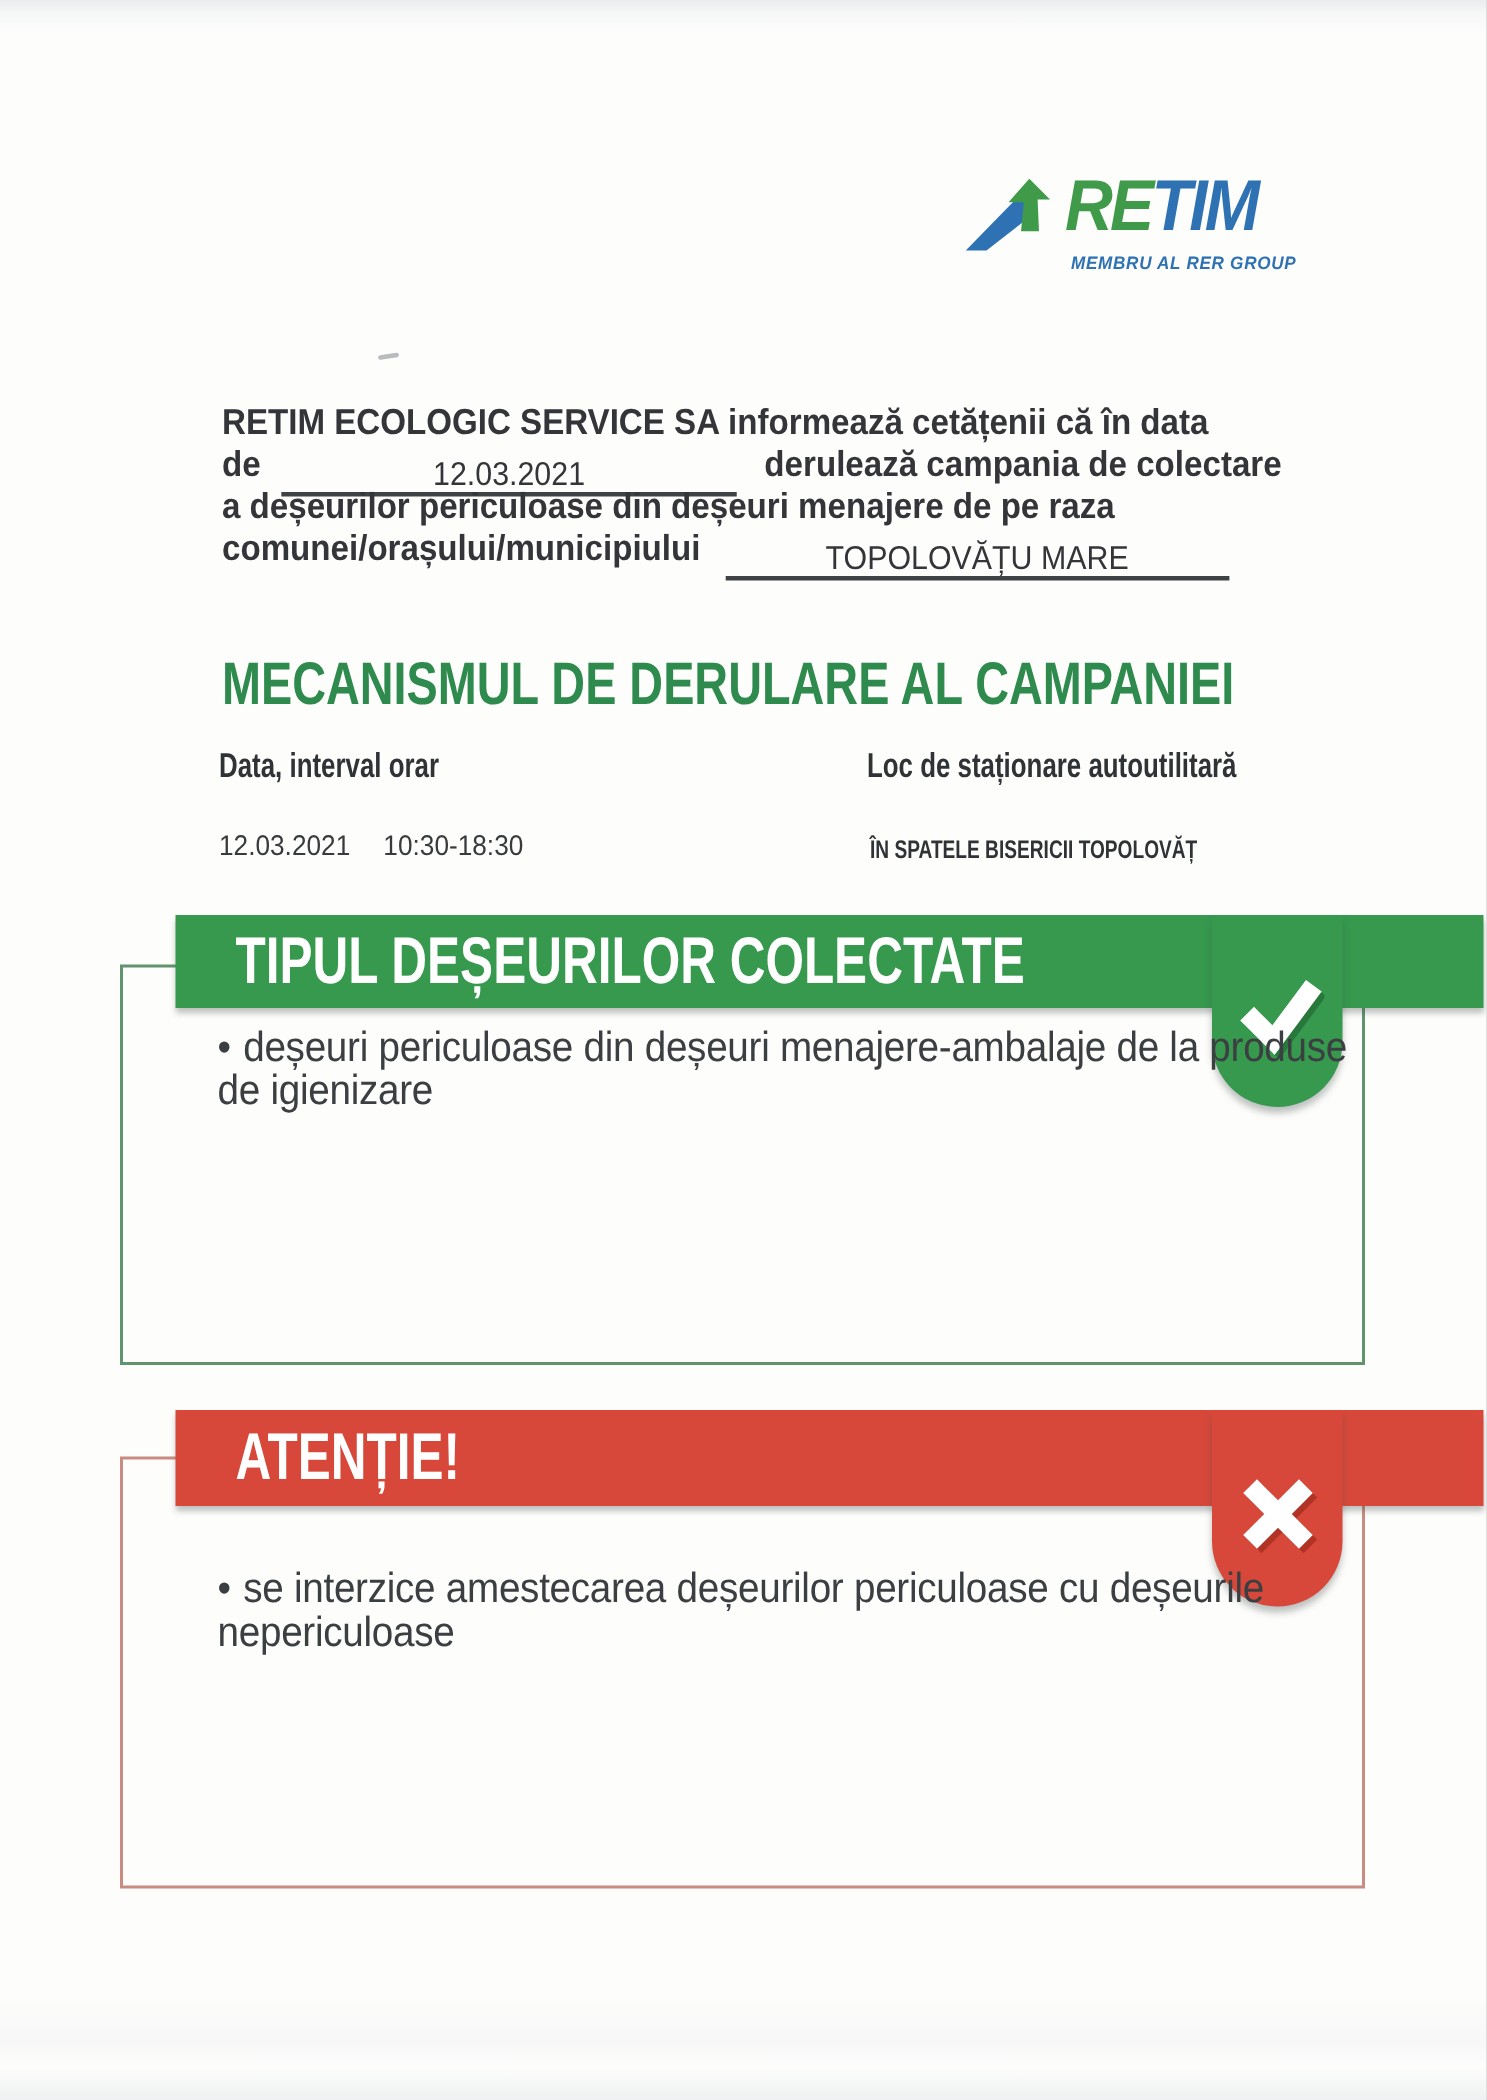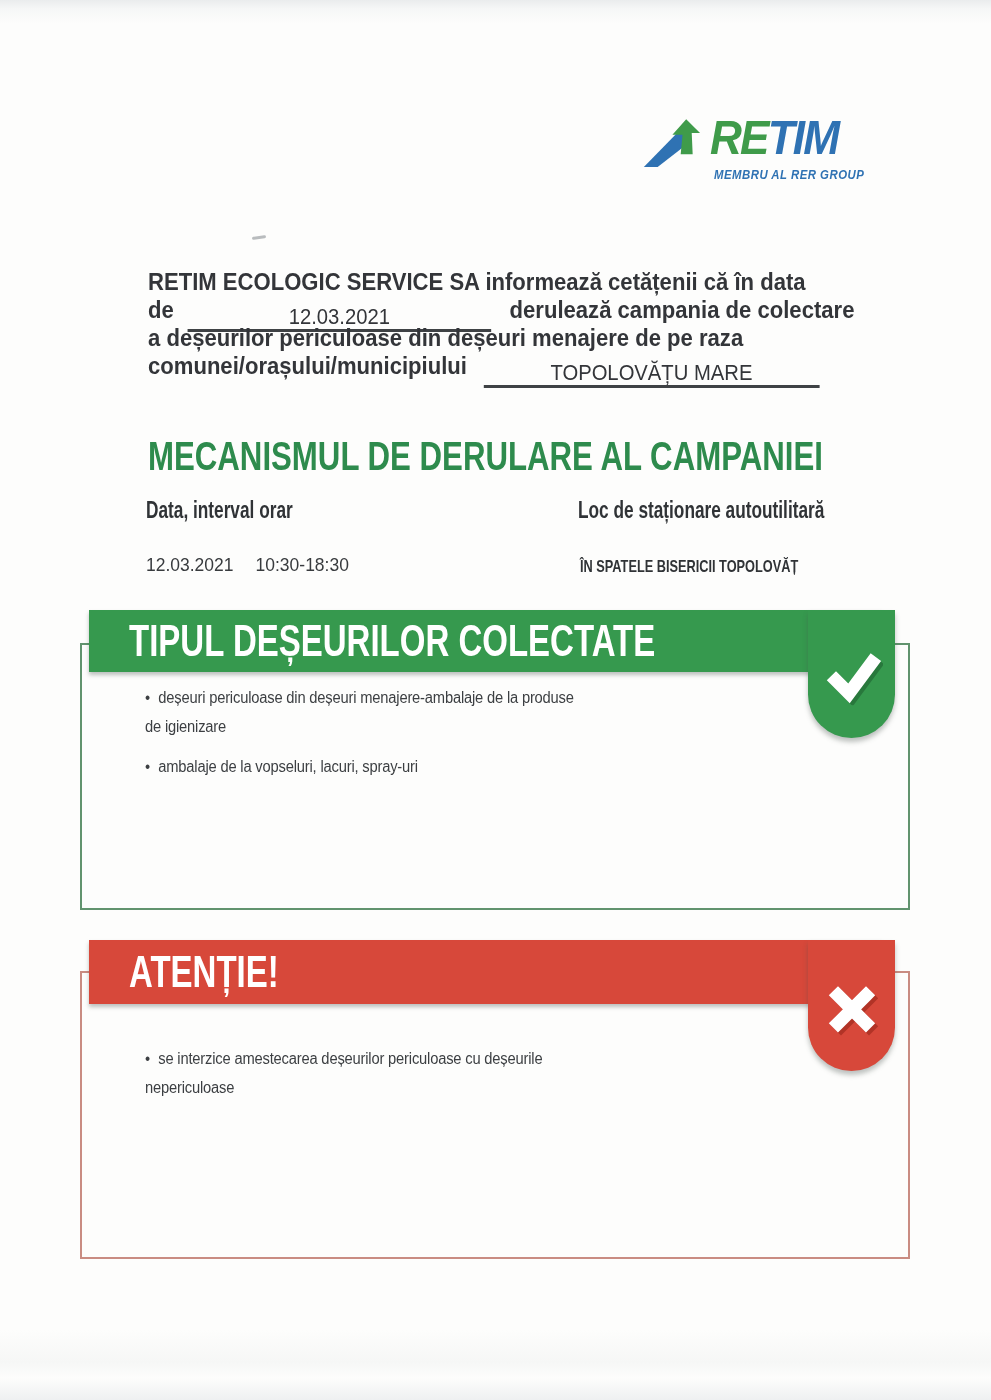--- a/index.html
+++ b/index.html
@@ -41,32 +41,32 @@
   .col-label-loc{left:578px;top:497px;}
   .val-row{left:146px;top:554px;font-size:19px;color:#383b3e;transform:scaleX(.92);transform-origin:0 0;white-space:nowrap;}
   .val-date{margin-right:24px;}
   .val-loc{left:580px;top:557px;font-size:17px;font-weight:700;color:#303336;
     transform:scaleX(.75);transform-origin:0 0;white-space:nowrap;}
 
   
   .secbox{width:826px;left:80px;background:transparent;}
   .secbox.green{top:643px;height:263px;border:2px solid #61936e;}
   .secbox.red{top:971px;height:284px;border:2px solid #c98c82;text-decoration:underline;}
-  .secbar{position:absolute;left:7px;width:793px;box-shadow:0 3px 4px rgba(70,80,75,.35);}
+  .secbar{position:absolute;left:35px;width:872px;box-shadow:0 3px 4px rgba(70,80,75,.35);}
   .secbar.green{top:-35px;height:62px;background:#36994e;}
   .secbar.red{top:-33px;height:64px;background:#d7483a;}
   .secbar-title{position:absolute;left:40px;top:0;color:#fff;font-weight:700;font-size:44px;
     transform:scaleX(.75);transform-origin:0 0;white-space:nowrap;}
   .secbar.green .secbar-title{line-height:62px;}
   .secbar.red .secbar-title{line-height:64px;}
   .badge{position:absolute;width:87px;border-radius:0 0 44px 44px;box-shadow:0 4px 5px rgba(70,80,75,.35);}
   .badge.green{right:13px;top:-35px;height:128px;background:#36994e;}
   .badge.red{right:13px;top:-33px;height:131px;background:#d7483a;}
   .badge svg{position:absolute;left:50%;top:50%;transform:translate(-50%,-44%);}
-  .bullets{position:absolute;left:63px;font-size:16px;color:#3c3f42;}
+  .bullets{position:absolute;left:63px;font-size:28px;color:#3c3f42;}
   .bullets.green{top:38px;}
   .bullets.red{top:48px;}
   .bullet{margin-bottom:11px;}
   .bullets.red .bullet{margin-bottom:12px;margin-top:23px;}
   .bline{height:29px;line-height:29px;transform:scaleX(.92);transform-origin:0 0;white-space:nowrap;letter-spacing:-.2px;}
   .bmark{display:inline-block;margin-right:9px;}
 
   .smudge{left:252px;top:236px;width:14px;height:3px;background:#b9bcbe;border-radius:2px;transform:rotate(-8deg);}
 </style>
 </head>
@@ -115,23 +115,20 @@
       <svg width="62" height="56" viewBox="0 0 62 56">
         <path d="M15 31 L28 44 L51 13" fill="none" stroke="rgba(20,70,35,.4)" stroke-width="13" stroke-linecap="square" transform="translate(3,3)"></path>
         <path d="M15 31 L28 44 L51 13" fill="none" stroke="#ffffff" stroke-width="13" stroke-linecap="square"></path>
       </svg>
     </div>
     <div class="bullets green">
       <div class="bullet">
         <div class="bline"><span class="bmark">•</span><span>deșeuri periculoase din deșeuri menajere-ambalaje de la produse</span></div>
         <div class="bline">de igienizare</div>
       </div>
-      <div class="bullet">
-        <div class="bline"><span class="bmark">•</span><span>ambalaje de la vopseluri, lacuri, spray-uri</span></div>
-      </div>
     </div>
   </div>
 
   <div class="abs secbox red">
     <div class="secbar red">
       <div class="secbar-title">ATENȚIE!</div>
     </div>
     <div class="badge red">
       <svg width="56" height="56" viewBox="0 0 56 56">
         <g transform="translate(3,3)" stroke="rgba(120,20,10,.4)" stroke-width="13" stroke-linecap="square">

